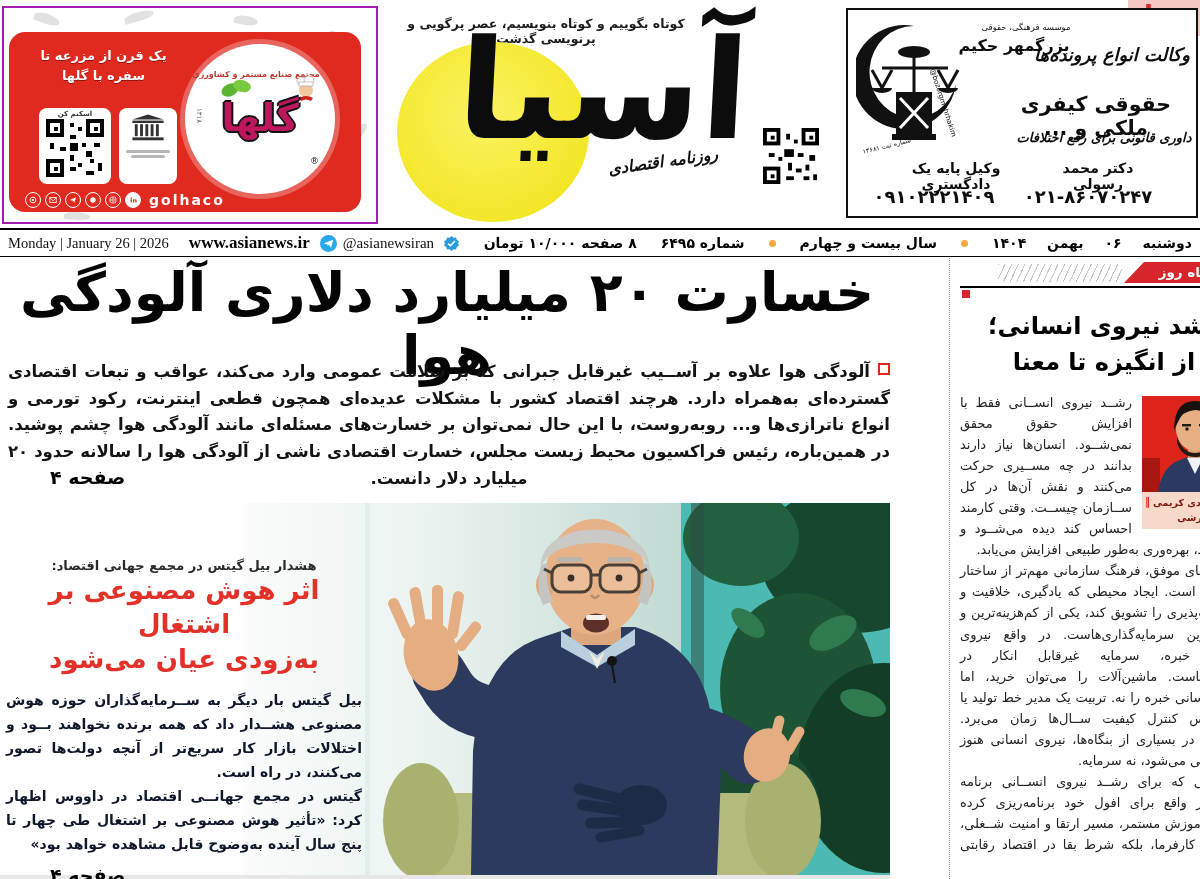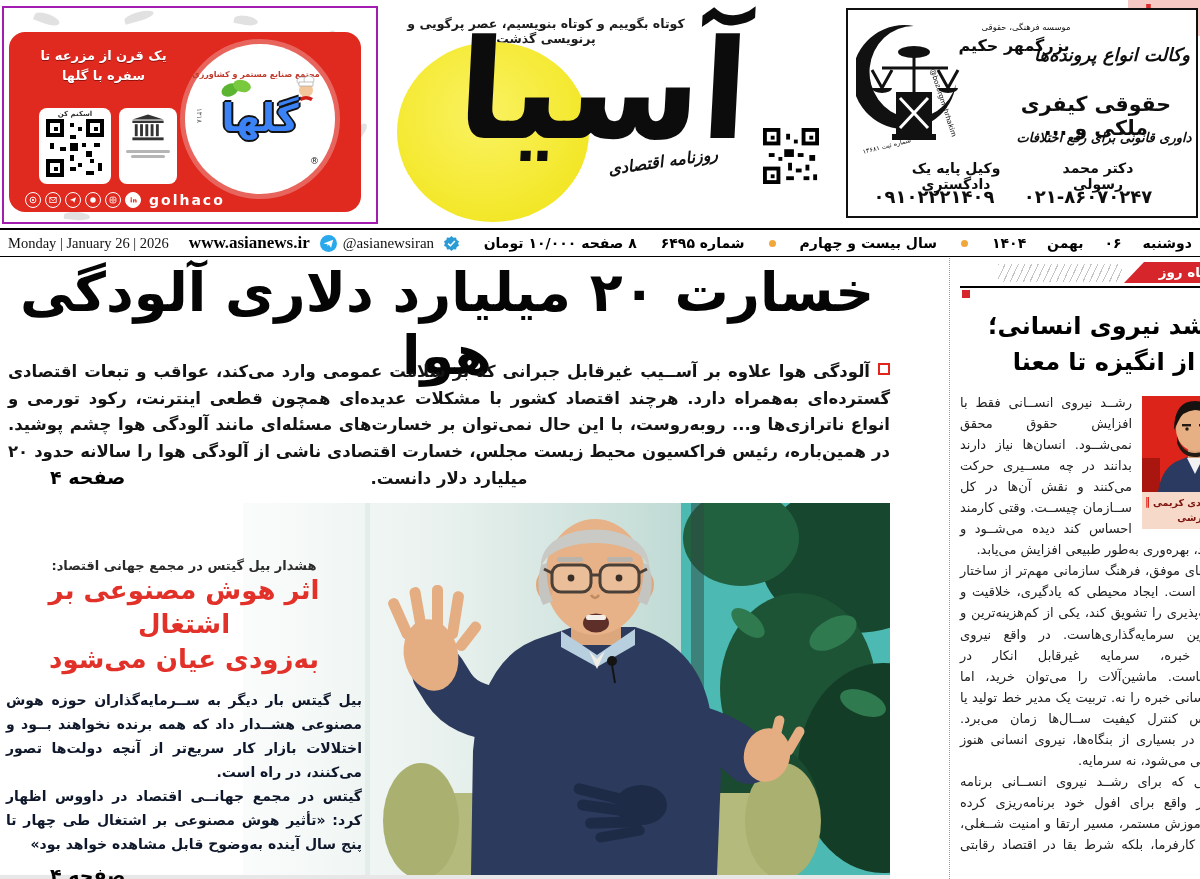--- a/index.html
+++ b/index.html
@@ -15,21 +15,21 @@
   #ad-golha{left:2px;top:6px;width:372px;height:214px;background:#fff;border:2px solid #a21caf;}
   .herb{position:absolute;background:#c9c9c9;opacity:.55;border-radius:50% 50% 50% 0;}
   #golha-red{position:absolute;left:5px;top:24px;width:352px;height:180px;background:#e02a20;border-radius:16px;}
   #golha-slogan{position:absolute;left:12px;top:14px;width:165px;color:#fff;font-weight:bold;font-size:13px;
     line-height:1.5;text-align:center;text-shadow:0 1px 0 #8f120c;direction:rtl;}
   #golha-circle{position:absolute;left:176px;top:12px;width:150px;height:150px;background:#fff;border-radius:50%;
     box-shadow:0 0 0 5px rgba(255,255,255,.28);}
   #golha-arc{position:absolute;top:26px;left:0;right:8px;text-align:center;font-size:8px;font-weight:bold;
     color:#c0392b;direction:rtl;}
   #golha-brand{position:absolute;top:52px;left:0;right:0;text-align:center;font-size:38px;font-weight:bold;
-    color:#3b82f6;direction:rtl;
+    color:#be185d;direction:rtl;
     text-shadow:-2px 0 #121212,2px 0 #121212,0 -2px #121212,0 2px #121212,-1px -1px #121212,1px 1px #121212;}
   #golha-reg{position:absolute;right:16px;bottom:28px;font-size:9px;color:#222;}
   #golha-year{position:absolute;left:10px;top:64px;font-size:7px;color:#555;writing-mode:vertical-rl;}
   .wbox{position:absolute;background:#fff;border-radius:8px;}
   #golha-qr{left:30px;top:76px;width:72px;height:76px;}
   #golha-qr .qlabel{display:block;text-align:center;font-size:7px;font-weight:bold;color:#333;margin-top:2px;direction:rtl;}
   #golha-qr svg{display:block;margin:1px auto 0;width:58px;height:58px;}
   #golha-unesco{left:110px;top:76px;width:58px;height:76px;text-align:center;}
   #golha-unesco svg{width:36px;height:30px;margin-top:6px;}
   .fake-line{height:3px;background:#b5b5b5;margin:2px 7px;border-radius:2px;}

